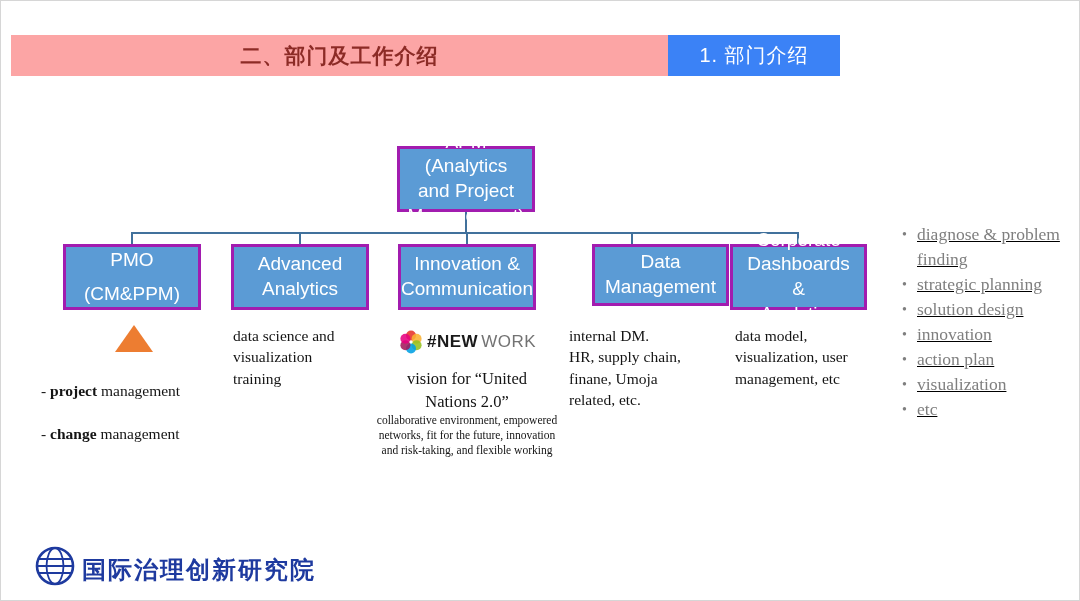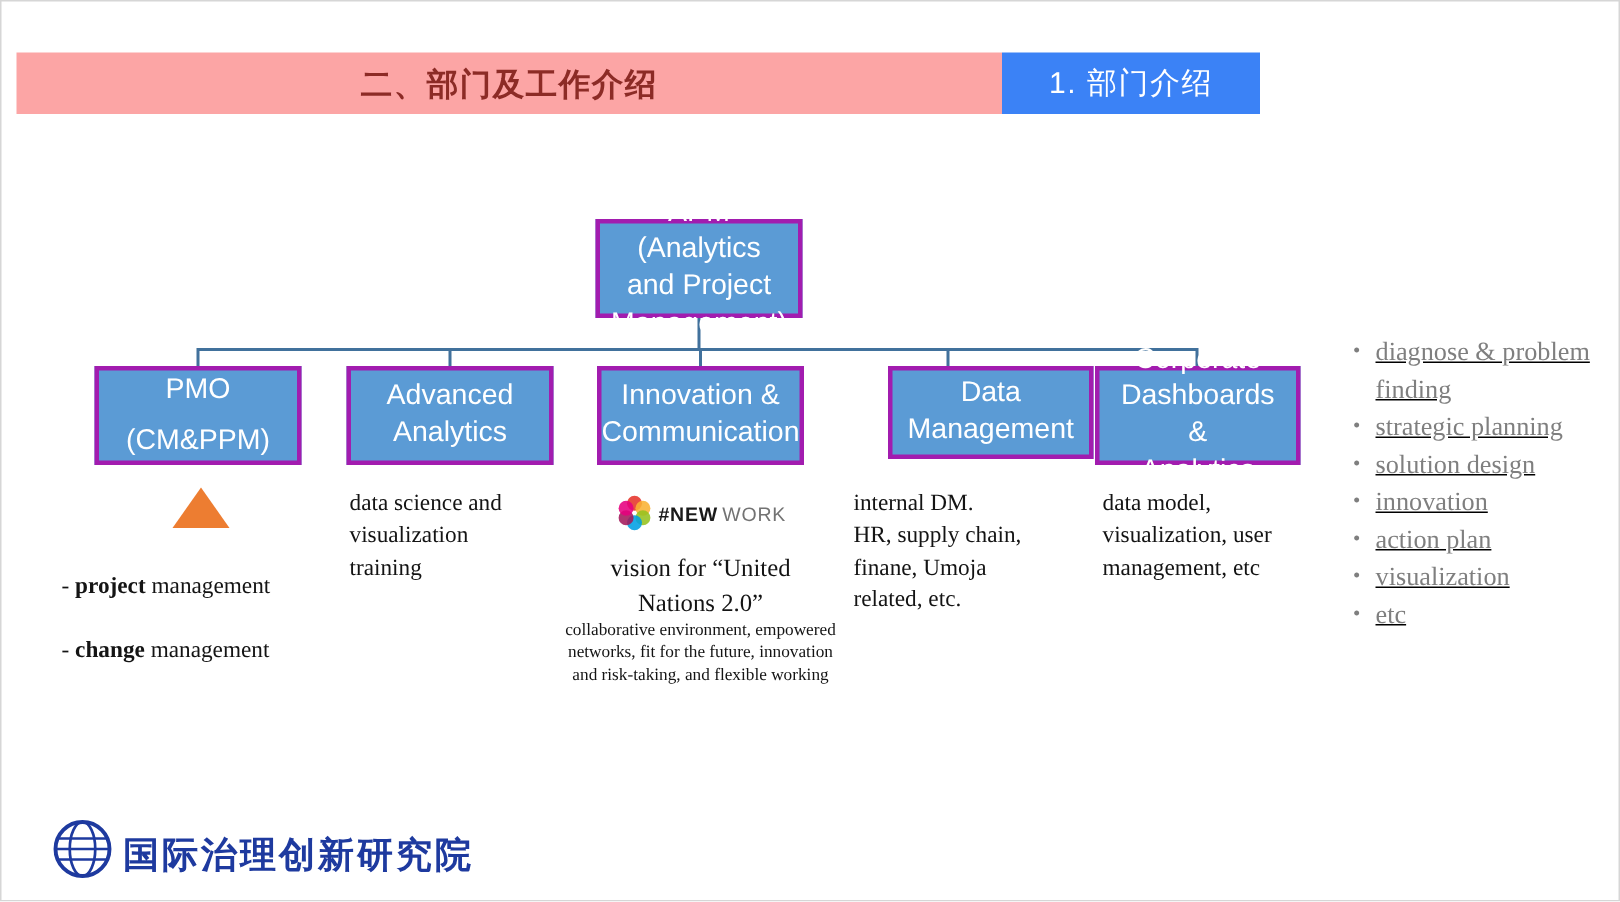--- a/index.html
+++ b/index.html
@@ -43,21 +43,21 @@
   
   .triangle { position:absolute; left:114px; top:324px; width:0; height:0;
               border-left:19px solid transparent; border-right:19px solid transparent;
               border-bottom:27px solid #ED7D31; }
   .note-pmo { left:40px; top:358px; width:178px; }
   .note-pmo .b { font-weight:bold; }
 
   
   .nw-logo { position:absolute; left:397px; top:326px; width:138px; height:30px;
              display:flex; align-items:center; justify-content:center; gap:3px; }
-  .nw-text { font-size:13px; letter-spacing:0.5px; }
+  .nw-text { font-size:17px; letter-spacing:0.5px; }
   .nw-new  { font-weight:bold; color:#1a1a1a; }
   .nw-work { font-weight:normal; color:#737373; }
   .note-vision { left:388px; top:367px; width:156px; text-align:center; font-size:16.5px; }
   .note-sub { left:355px; top:412px; width:222px; text-align:center; font-size:11.5px; line-height:1.32; }
 
   
   .bullets { position:absolute; left:898px; top:221px; width:182px; list-style:none;text-decoration:underline; }
   .bullets li { position:relative; padding-left:18px; color:#7F7F7F;
                 font-family:"Liberation Serif",serif; font-size:17.5px; line-height:25px; }
   .bullets li::before { content:"\2022"; position:absolute; left:3px; top:0; font-size:14px; }

